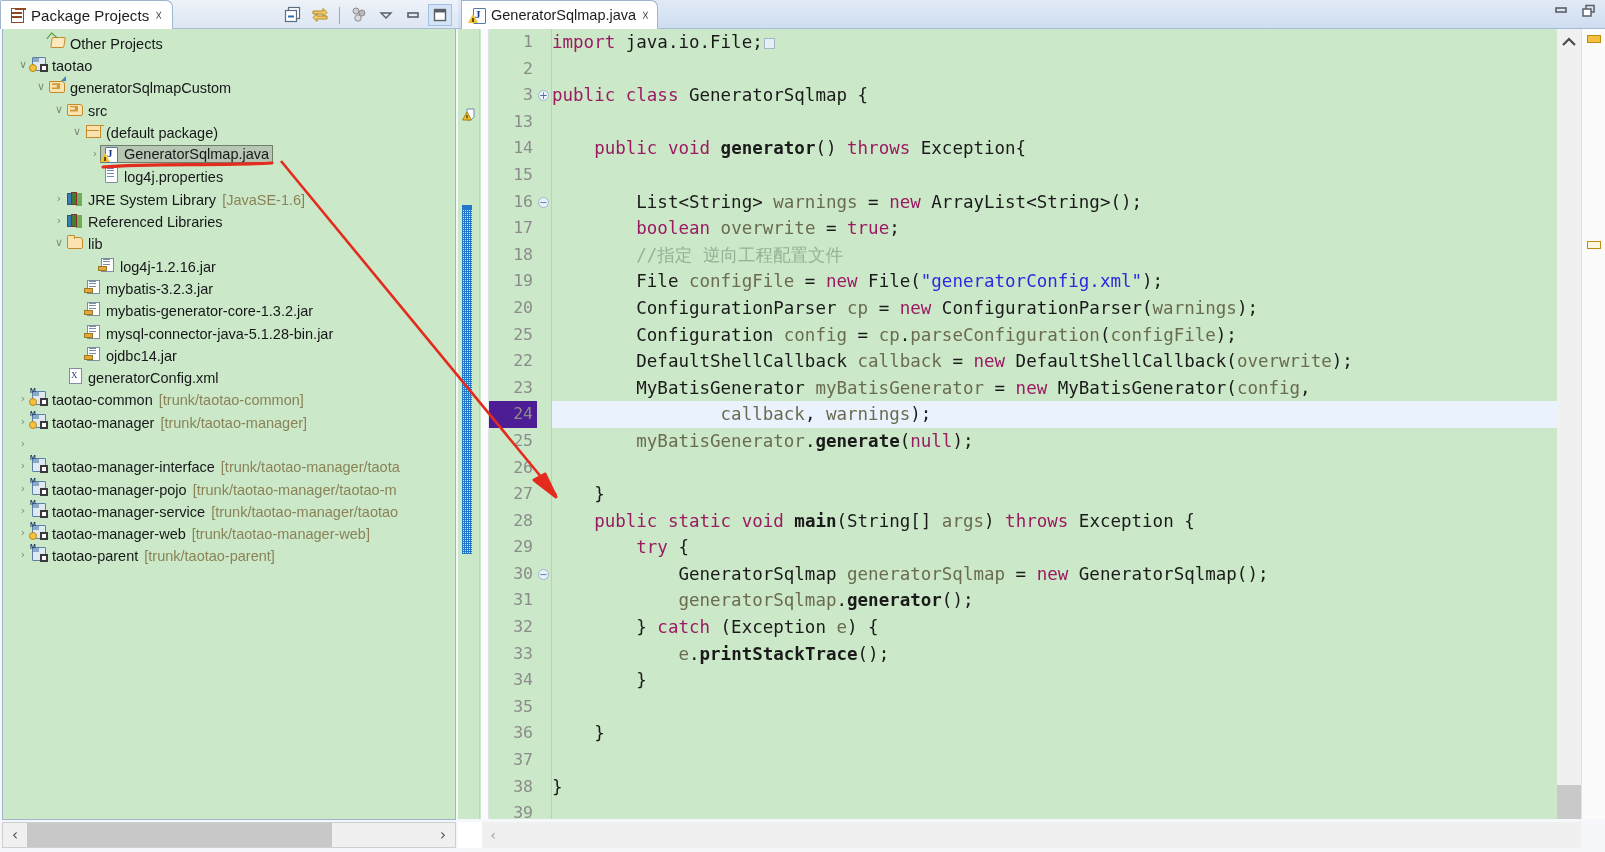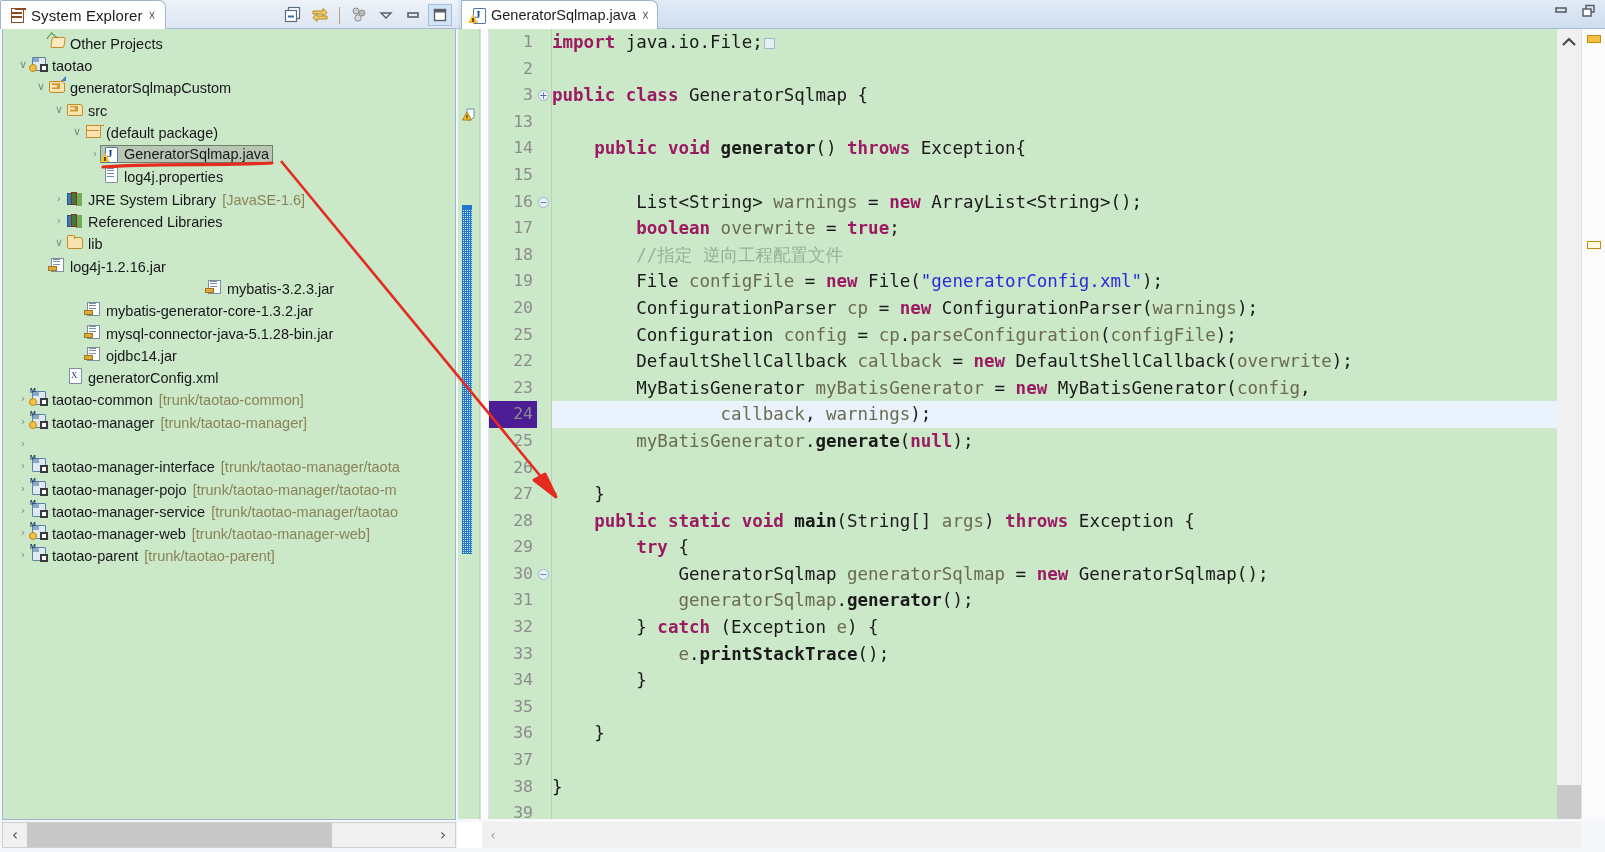--- a/index.html
+++ b/index.html
@@ -243,21 +243,21 @@
     position: absolute; left: 94px; top: 0; right: 0; height: 790px;
     font-family: "DejaVu Sans Mono", monospace; font-size: 17.5px;
     white-space: pre;
   }
   .ln { height: 26.6px; line-height: 26.6px; }
   .gln { height: 26.6px; line-height: 26.6px; padding-right: 4px; }
   .curline { background: #eaf2fd; }
   .curline-gut { background: #4c1d95; }
 
   
-  .kw   { color: #9b1a62; font-weight: bold; }
+  .kw   { color: #9b1a62; font-weight: normal; }
   .pln  { color: #1a1a1a; }
   .loc  { color: #6b6b4e; }
   .str  { color: #2a2ae0; }
   .cmt  { color: #96b196; }
   .mth  { color: #1a1a1a; font-weight: bold; }
 
   .fold-marker {
     position:absolute; width: 11px; height: 11px; border:1px solid #9bb6cf;
     background:#e9f2fb; border-radius: 50%;
     font-family:"DejaVu Sans",monospace; font-size:10px; line-height:9px; text-align:center;
@@ -306,21 +306,21 @@
 </head>
 <body>
 
 <div id="app">
 
   <div id="explorer">
 
     <div id="explorer-tabbar">
       <div id="explorer-tab">
         <span class="pe-icon ico-pkgexp"></span>
-        <span class="tab-title">System Explorer</span>
+        <span class="tab-title">Package Projects</span>
         <span class="close-x">☓</span>
       </div>
 
       <div id="explorer-toolbar">
         <div class="tb-btn">
           <svg width="18" height="18" viewBox="0 0 18 18">
             <rect x="4.5" y="1.5" width="11" height="11" fill="#fff" stroke="#5d6d80" stroke-width="1.2"></rect>
             <rect x="1.5" y="4.5" width="11" height="11" fill="#fff" stroke="#5d6d80" stroke-width="1.2"></rect>
             <rect x="4" y="9.5" width="6" height="2" fill="#2f6fae"></rect>
           </svg>
@@ -427,29 +427,29 @@
                   <span class="lib3"></span>
                 </span>
               </span><span class="label">Referenced Libraries</span></span>
           </div>
           <div class="row" style="padding-left: 49px;">
             <span class="twisty">∨</span>
             <span class=""><span style="display: inline-flex; align-items: center;">
                 <span class="ic ic-folder"></span>
               </span><span class="label">lib</span></span>
           </div>
-          <div class="row" style="padding-left: 31px;">
+          <div class="row" style="padding-left: 81px;">
             <span class="twisty"></span>
             <span class=""><span style="display: inline-flex; align-items: center;">
                 <span class="ic ic-jar">
                   <span class="jarbase"></span>
                 </span>
               </span><span class="label">log4j-1.2.16.jar</span></span>
           </div>
-          <div class="row" style="padding-left: 67px; justify-content: center;">
+          <div class="row" style="padding-left: 67px;">
             <span class="twisty"></span>
             <span class=""><span style="display: inline-flex; align-items: center;">
                 <span class="ic ic-jar">
                   <span class="jarbase"></span>
                 </span>
               </span><span class="label">mybatis-3.2.3.jar</span></span>
           </div>
           <div class="row" style="padding-left: 67px;">
             <span class="twisty"></span>
             <span class=""><span style="display: inline-flex; align-items: center;">

